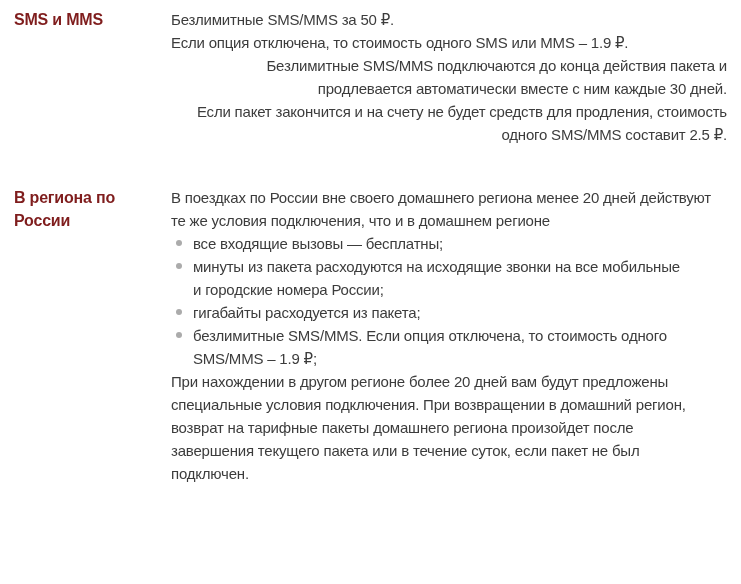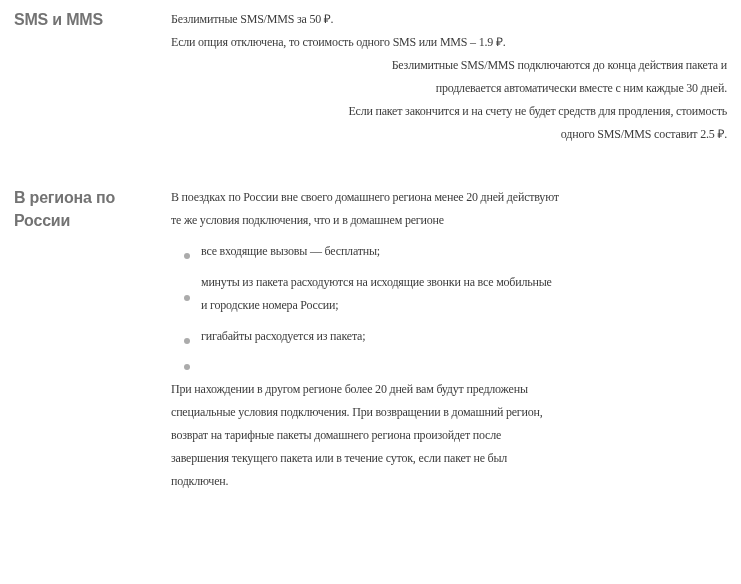--- a/index.html
+++ b/index.html
@@ -27,29 +27,28 @@
   }
   .label-col {
     width: 171px;
     flex-shrink: 0;
     padding-left: 14px;
     box-sizing: border-box;
     font-size: 16px;
     font-weight: bold;
     line-height: 23px;
     letter-spacing: -0.2px;
-    color: #737373;
+    color: #7f1d1d;
   }
   .content-col {
     flex: 1;
     max-width: 556px;
-    font-size: 12px;
+    font-size: 15px;
     line-height: 23px;
     letter-spacing: -0.2px;
-    font-family: Liberation Serif, serif;
   }
   .content-col p {
     margin: 0;
   }
   .lines {
     white-space: pre-line;
   }
   .para-gap {
     margin-top: 30px;
     text-align: right;
@@ -57,22 +56,22 @@
   .outro-gap {
     margin-top: 14px;
   }
   ul.bullets {
     list-style: none;
     margin: 0;
     padding: 0;
   }
   ul.bullets li {
     display: flex;
-    align-items: center;
-    margin: 8px;
+    align-items: flex-start;
+    margin: 0;
   }
   .bullet-dot {
     width: 6px;
     height: 6px;
     border-radius: 50%;
     background: #ababab;
     flex-shrink: 0;
     margin: 8px 11px 0 5px;
   }
 </style>
@@ -107,20 +106,22 @@
           <span class="bullet-dot"></span>
           <span class="lines">минуты из пакета расходуются на исходящие звонки на все мобильные
 и городские номера России;</span>
         </li>
         <li>
           <span class="bullet-dot"></span>
           <span class="lines">гигабайты расходуется из пакета;</span>
         </li>
         <li>
           <span class="bullet-dot"></span>
+          <span class="lines">безлимитные SMS/MMS. Если опция отключена, то стоимость одного
+SMS/MMS – 1.9 ₽;</span>
         </li>
       </ul>
       <p class="lines outro-gap">При нахождении в другом регионе более 20 дней вам будут предложены
 специальные условия подключения. При возвращении в домашний регион,
 возврат на тарифные пакеты домашнего региона произойдет после
 завершения текущего пакета или в течение суток, если пакет не был
 подключен.</p>
     </div>
   </section>
 

